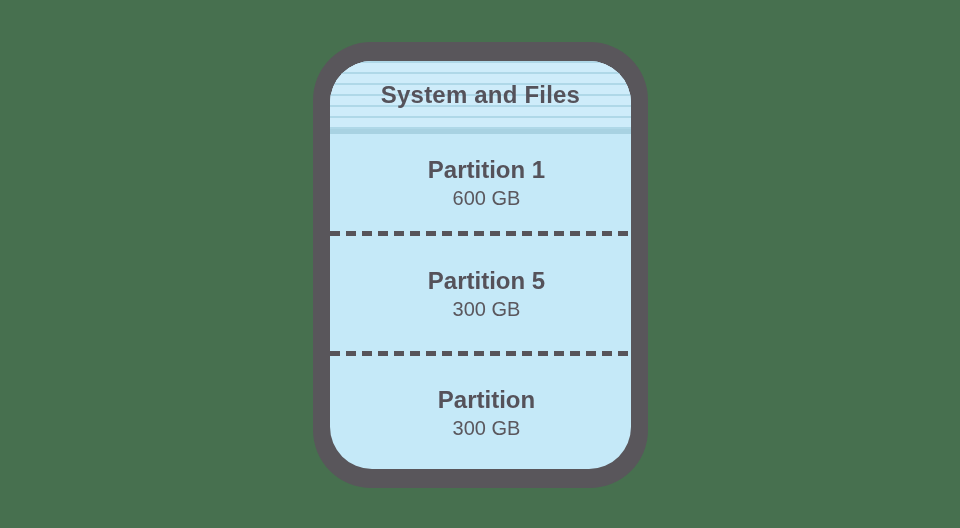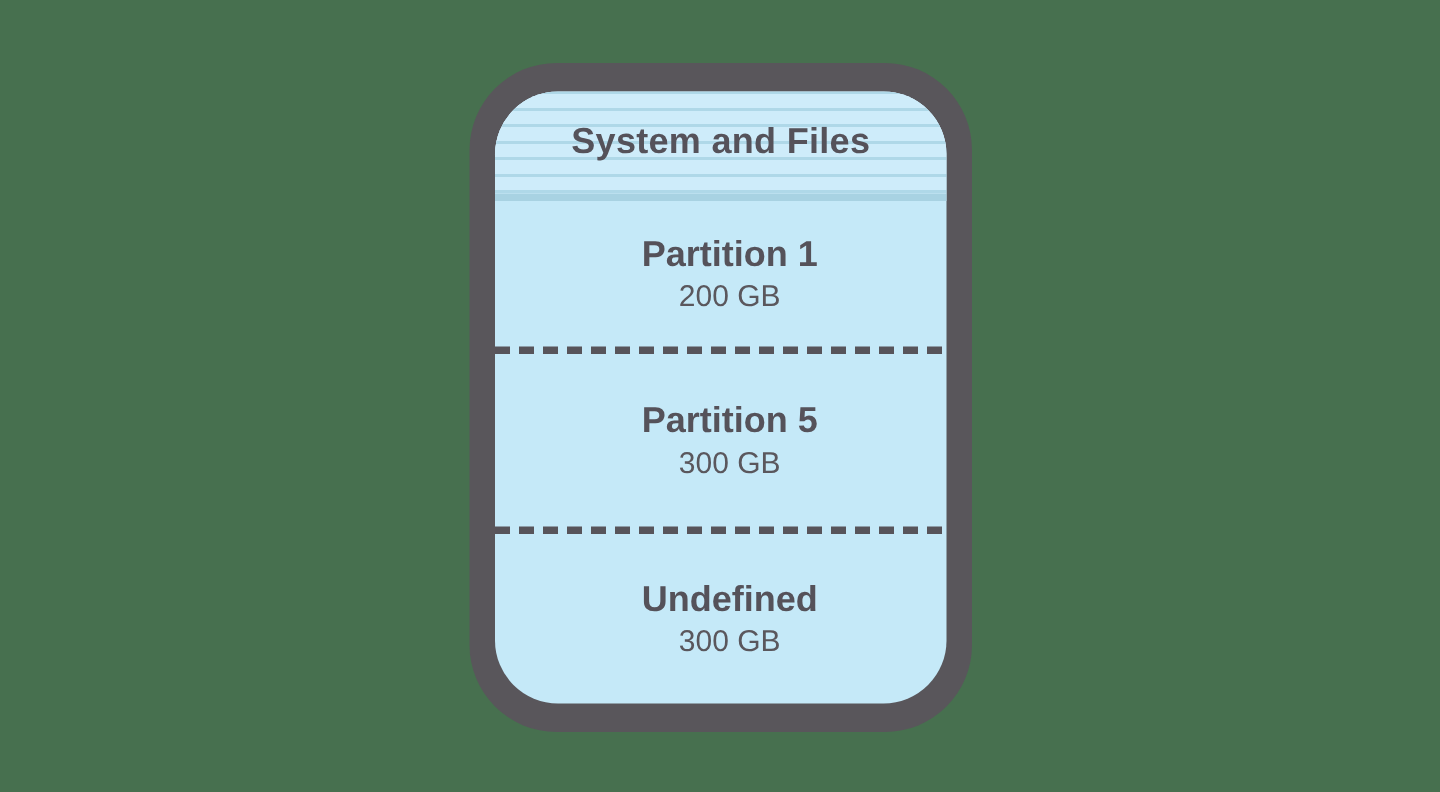--- a/index.html
+++ b/index.html
@@ -93,32 +93,32 @@
 <div class="canvas">
   <div class="device">
     <div class="device-inner">
 
       <div class="header">
         <span class="header-label">System and Files</span>
       </div>
 
       <div class="section section-1">
         <div class="section-title">Partition 1</div>
-        <div class="section-size">200 GB</div>
+        <div class="section-size">600 GB</div>
       </div>
 
       <div class="divider"></div>
 
       <div class="section section-2">
         <div class="section-title">Partition 5</div>
         <div class="section-size">300 GB</div>
       </div>
 
       <div class="divider"></div>
 
       <div class="section section-3">
-        <div class="section-title">Undefined</div>
+        <div class="section-title">Partition</div>
         <div class="section-size">300 GB</div>
       </div>
 
     </div>
   </div>
 </div>
 
 </body></html>

